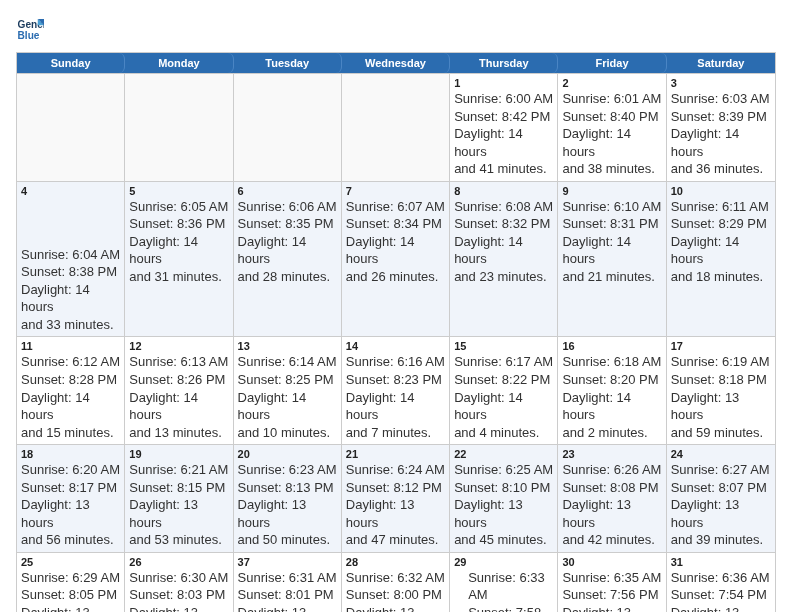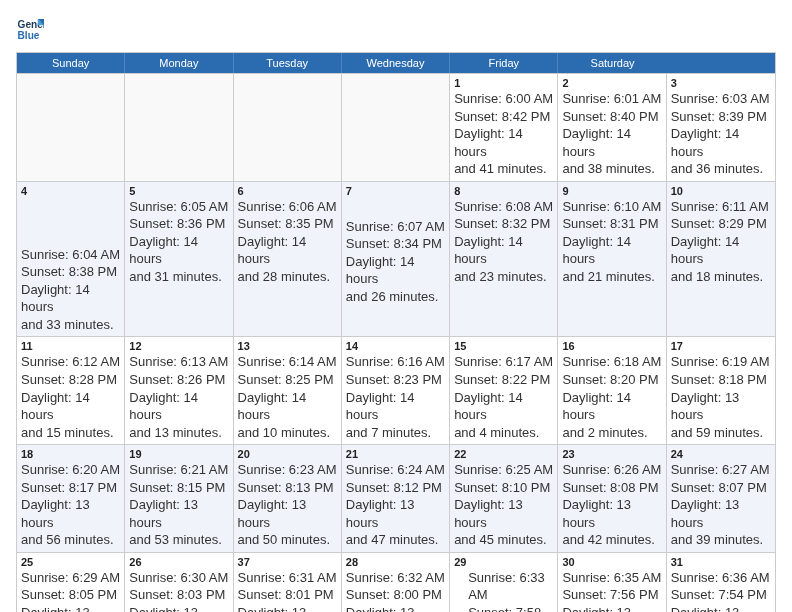--- a/index.html
+++ b/index.html
@@ -52,24 +52,25 @@
       border: 1px solid #ccc;
     }
     .cal-header {
       display: grid;
       grid-template-columns: repeat(7, 1fr);
       background: #2b6cb0;
     }
     .cal-header-cell {
       color: #fff;
       font-size: 11px;
-      font-weight: normal;
+      font-weight: bold;
       text-align: center;
       padding: 4px 2px;
       border-right: 1px solid #4a85c4;
+      border-radius: 6px;
     }
     .cal-header-cell:last-child { border-right: none; }
     .cal-body {
       flex: 1;
       display: flex;
       flex-direction: column;
     }
     .cal-row {
       display: grid;
       grid-template-columns: repeat(7, 1fr);
@@ -118,20 +119,21 @@
       <div class="location"></div>
     </div>
   </div>
 
   <div class="calendar">
     <div class="cal-header">
     <div class="cal-header-cell">Sunday</div>
         <div class="cal-header-cell">Monday</div>
         <div class="cal-header-cell">Tuesday</div>
         <div class="cal-header-cell">Wednesday</div>
+        <div class="cal-header-cell">Thursday</div>
         <div class="cal-header-cell">Friday</div>
         <div class="cal-header-cell">Saturday</div>
       </div>
     <div class="cal-body">
     <div class="cal-row">
           <div class="cal-cell empty"></div>
           <div class="cal-cell empty"></div>
           <div class="cal-cell empty"></div>
           <div class="cal-cell empty"></div>
           <div class="cal-cell">
@@ -173,21 +175,21 @@
           </div>
           <div class="cal-cell alt-row">
             <div class="day-num">6</div>
             <div class="day-info" style="white-space: pre-line;">Sunrise: 6:06 AM
 Sunset: 8:35 PM
 Daylight: 14 hours
 and 28 minutes.</div>
           </div>
           <div class="cal-cell alt-row">
             <div class="day-num">7</div>
-            <div class="day-info" style="white-space: pre-line; margin-top: 20px;">Sunrise: 6:07 AM
+            <div class="day-info" style="white-space: pre-line;">Sunrise: 6:07 AM
 Sunset: 8:34 PM
 Daylight: 14 hours
 and 26 minutes.</div>
           </div>
           <div class="cal-cell alt-row">
             <div class="day-num">8</div>
             <div class="day-info" style="white-space: pre-line;">Sunrise: 6:08 AM
 Sunset: 8:32 PM
 Daylight: 14 hours
 and 23 minutes.</div>

